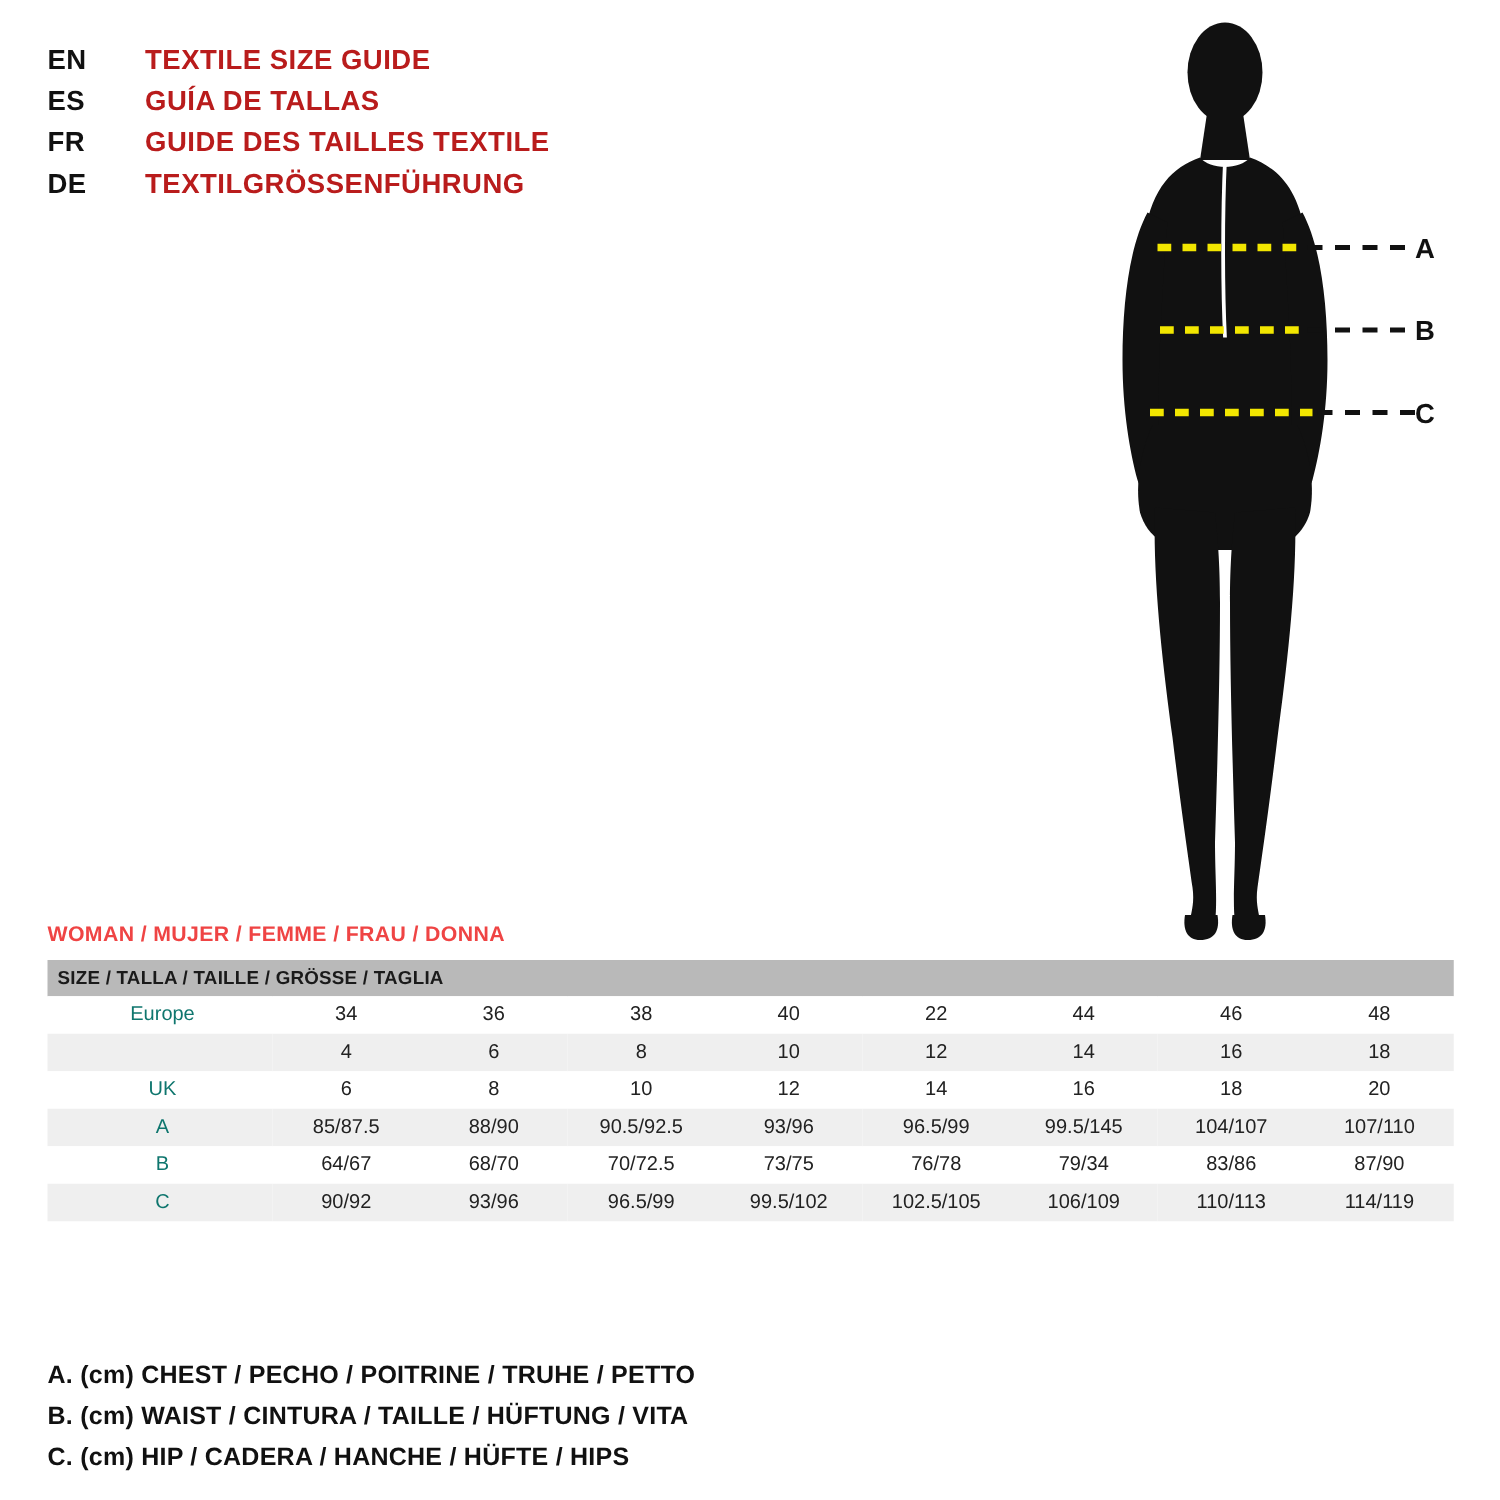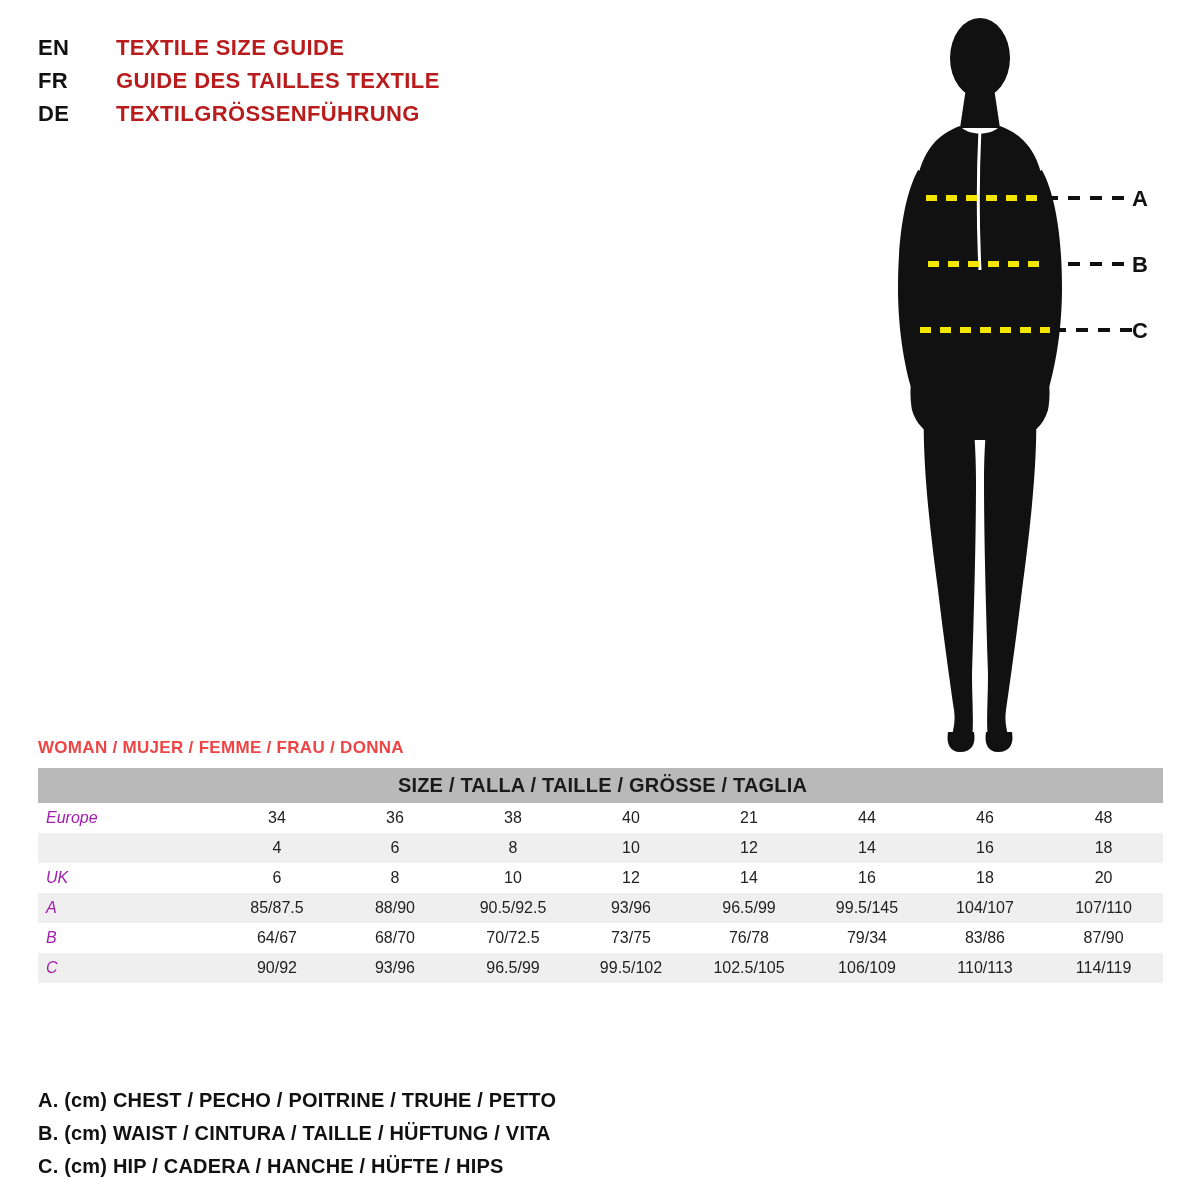--- a/index.html
+++ b/index.html
@@ -81,32 +81,31 @@
   }
   table.size-table td, table.size-table th {
     font-size: 16px;
     color: #222;
     padding: 6px 4px;
     text-align: center;
     font-weight: normal;
   }
   table.size-table tr.header-row th {
     background: #b9b9b9;
+    text-align: left;
+    padding-left: 8px;
+    font-weight: bold;
+    font-size: 15px;
+    color: #1a1a1a;
+    letter-spacing: 0.2px;
+  }
+  table.size-table td.rowlabel {
     text-align: center;
     padding-left: 8px;
-    font-weight: bold;
-    font-size: 20px;
-    color: #1a1a1a;
-    letter-spacing: 0.2px;
-  }
-  table.size-table td.rowlabel {
-    text-align: left;
-    padding-left: 8px;
-    color: #a21caf;
-    font-style: italic;
+    color: #0f766e;
   }
   tr.shade-light td { background: #efefef; }
   tr.shade-white td { background: #ffffff; }
 
   
   .legend {
     position: absolute;
     left: 38px;
     top: 1090px;
     width: 700px;
@@ -121,20 +120,24 @@
     white-space: nowrap;
   }
 </style>
 </head>
 <body>
 
 <div class="titles">
   <div class="title-row">
     <span class="title-lang">EN</span>
     <span class="title-text">TEXTILE SIZE GUIDE</span>
+  </div>
+  <div class="title-row">
+    <span class="title-lang">ES</span>
+    <span class="title-text">GUÍA DE TALLAS</span>
   </div>
   <div class="title-row">
     <span class="title-lang">FR</span>
     <span class="title-text">GUIDE DES TAILLES TEXTILE</span>
   </div>
   <div class="title-row">
     <span class="title-lang">DE</span>
     <span class="title-text">TEXTILGRÖSSENFÜHRUNG</span>
   </div>
 </div>
@@ -243,21 +246,21 @@
       <tr class="header-row">
         <th colspan="9">SIZE / TALLA / TAILLE / GRÖSSE / TAGLIA</th>
       </tr>
 
       <tr class="shade-white">
         <td class="rowlabel">Europe</td>
         <td>34</td>
         <td>36</td>
         <td>38</td>
         <td>40</td>
-        <td>21</td>
+        <td>22</td>
         <td>44</td>
         <td>46</td>
         <td>48</td>
       </tr>
 
 
       <tr class="shade-light">
         <td class="rowlabel"></td>
         <td>4</td>
         <td>6</td>

